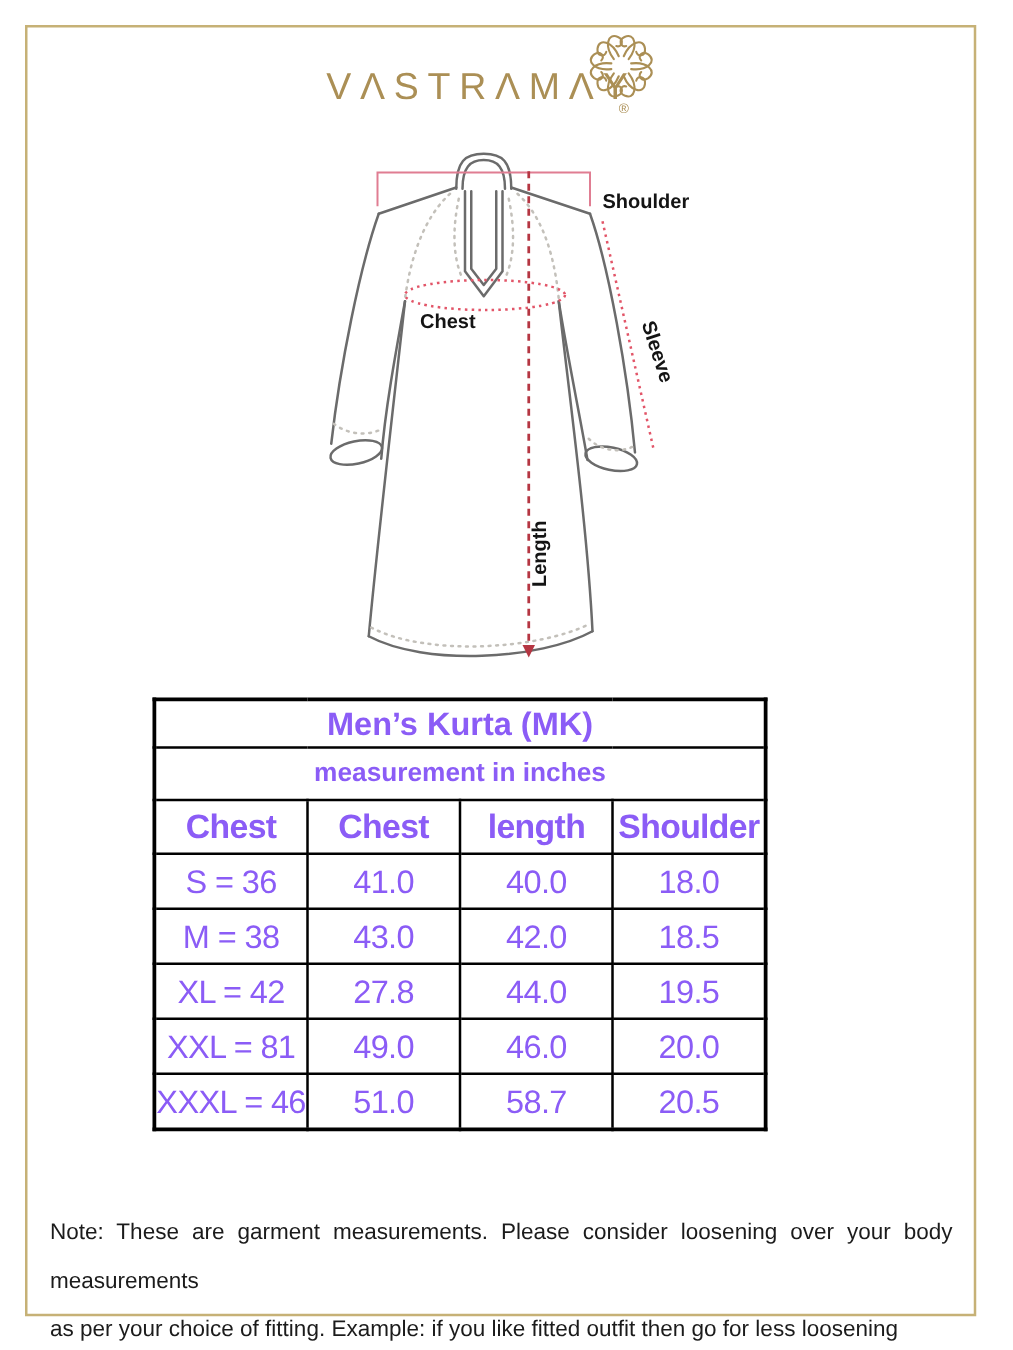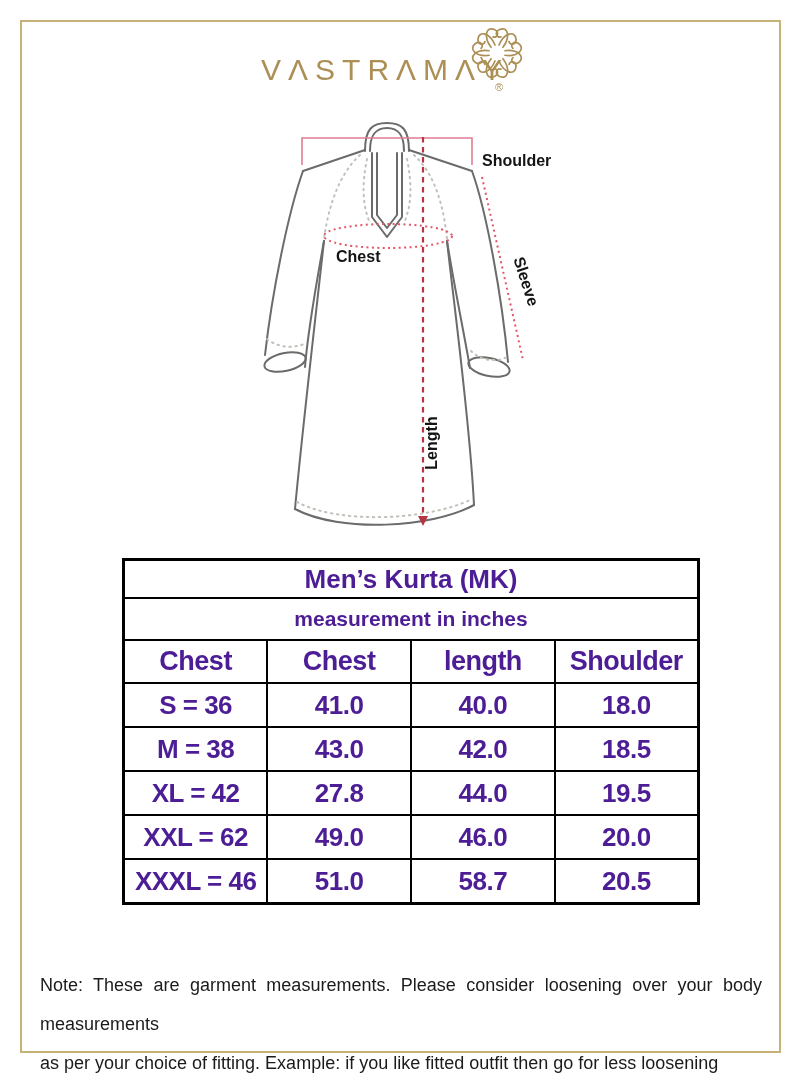--- a/index.html
+++ b/index.html
@@ -12,29 +12,29 @@
   .logo-text{position:absolute;left:261px;top:53px;font-size:30px;font-weight:400;
         letter-spacing:7px;color:#ab8f55;white-space:nowrap;}
   .logo-reg{position:absolute;left:495px;top:81px;font-size:11px;color:#ab8f55;}
   .logo-ornament{position:absolute;left:469px;top:24px;}
 
   
   .kurta{position:absolute;left:240px;top:113px;}
   .kurta text{font-family:"Liberation Sans",sans-serif;font-size:16px;font-weight:600;fill:#141414;}
 
   
-  table.size-chart{position:absolute;left:122px;top:558px;width:578px;
-        border-collapse:collapse;table-layout:fixed;color:#4c1d95;}
+  table.size-chart{position:absolute;left:122px;top:558px;width:492px;
+        border-collapse:collapse;table-layout:fixed;color:#8b5cf6;}
   table.size-chart td,table.size-chart th{border:2px solid #000;text-align:center;
         padding:0;overflow:hidden;}
   table.size-chart{border:3px solid #000;}
   td.t-title{height:36px;font-size:26px;font-weight:700;}
   td.t-sub{height:40px;font-size:21px;font-weight:700;}
   th.t-head{height:41px;font-size:27px;font-weight:700;letter-spacing:-0.5px;}
-  td.t-cell{height:42px;font-size:26px;font-weight:700;letter-spacing:-0.5px;}
+  td.t-cell{height:42px;font-size:26px;font-weight:400;letter-spacing:-0.5px;}
   td.t-size{text-align:left;padding-left:8px;}
 
   
   .note{position:absolute;left:40px;top:966px;width:722px;font-size:18px;line-height:39px;
         color:#1b1b1b;}
   .note-l1{text-align:justify;text-align-last:justify;}
   .note-l2{text-align:left;}
 </style>
 </head>
 <body>
@@ -145,21 +145,21 @@
         <td class="t-cell">42.0</td>
         <td class="t-cell">18.5</td>
       </tr>
       <tr>
         <td class="t-cell t-size">XL = 42</td>
         <td class="t-cell">27.8</td>
         <td class="t-cell">44.0</td>
         <td class="t-cell">19.5</td>
       </tr>
       <tr>
-        <td class="t-cell t-size">XXL = 62</td>
+        <td class="t-cell t-size">XXL = 81</td>
         <td class="t-cell">49.0</td>
         <td class="t-cell">46.0</td>
         <td class="t-cell">20.0</td>
       </tr>
       <tr>
         <td class="t-cell t-size">XXXL = 46</td>
         <td class="t-cell">51.0</td>
         <td class="t-cell">58.7</td>
         <td class="t-cell">20.5</td>
       </tr>

